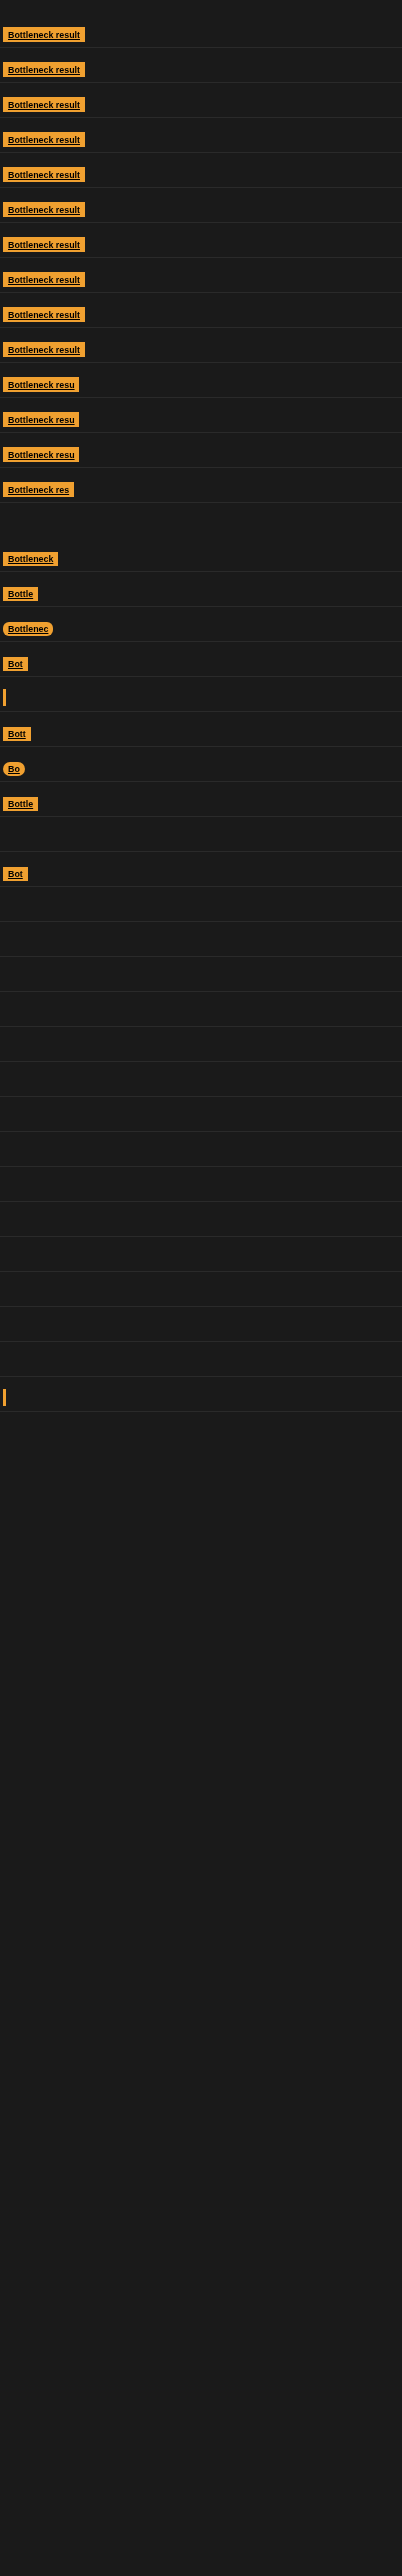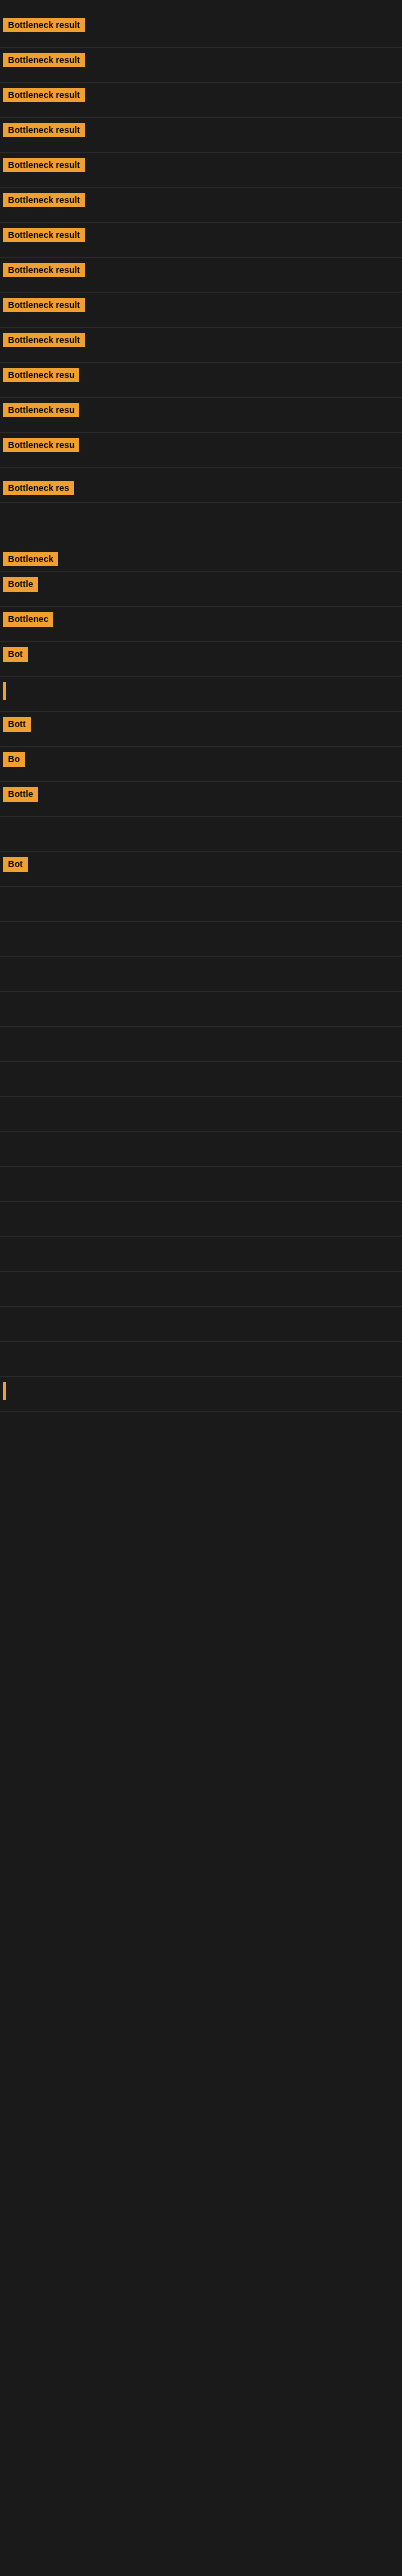--- a/index.html
+++ b/index.html
@@ -30,24 +30,25 @@
       font-size: 8.9px;
       font-weight: bold;
       padding: 2.4px 4.8px;
       display: inline-block;
       white-space: nowrap;
       overflow: hidden;
     }
 
     .row {
       display: flex;
-      align-items: flex-start;
+      align-items: flex-end;
       padding: 4.8px 3.2px;
       border-bottom: 0.8px solid #2a2a2a;
       min-height: 35px;
+      text-decoration: underline;
     }
 
     .cursor-line {
       width: 2.4px;
       height: 17.7px;
       background-color: #f0a030;
       display: inline-block;
     }
   </style>
 </head>
@@ -98,33 +99,33 @@
     <div class="row">
       <span class="bottleneck-badge" style="max-width: 89px; margin-top: 8px;">Bottleneck res</span>
     </div>
     <div class="row">
       <span class="bottleneck-badge" style="max-width: 72px; margin-top: 44px;">Bottleneck</span>
     </div>
     <div class="row">
       <span class="bottleneck-badge" style="max-width: 48px;">Bottle</span>
     </div>
     <div class="row">
-      <span class="bottleneck-badge" style="max-width: 63px;">Bottlenec</span>
+      <span class="bottleneck-badge" style="max-width: 63px; border-radius: 6px;">Bottlenec</span>
     </div>
     <div class="row">
       <span class="bottleneck-badge" style="max-width: 31px;">Bot</span>
     </div>
     <div class="row">
       <span class="cursor-line"></span>
     </div>
     <div class="row">
       <span class="bottleneck-badge" style="max-width: 34px;">Bott</span>
     </div>
     <div class="row">
-      <span class="bottleneck-badge" style="max-width: 22.5px;">Bo</span>
+      <span class="bottleneck-badge" style="max-width: 22.5px; border-radius: 7px;">Bo</span>
     </div>
     <div class="row">
       <span class="bottleneck-badge" style="max-width: 47px;">Bottle</span>
     </div>
     <div class="row"></div>
     <div class="row">
       <span class="bottleneck-badge" style="max-width: 31px;">Bot</span>
     </div>
     <div class="row"></div>
     <div class="row"></div>

